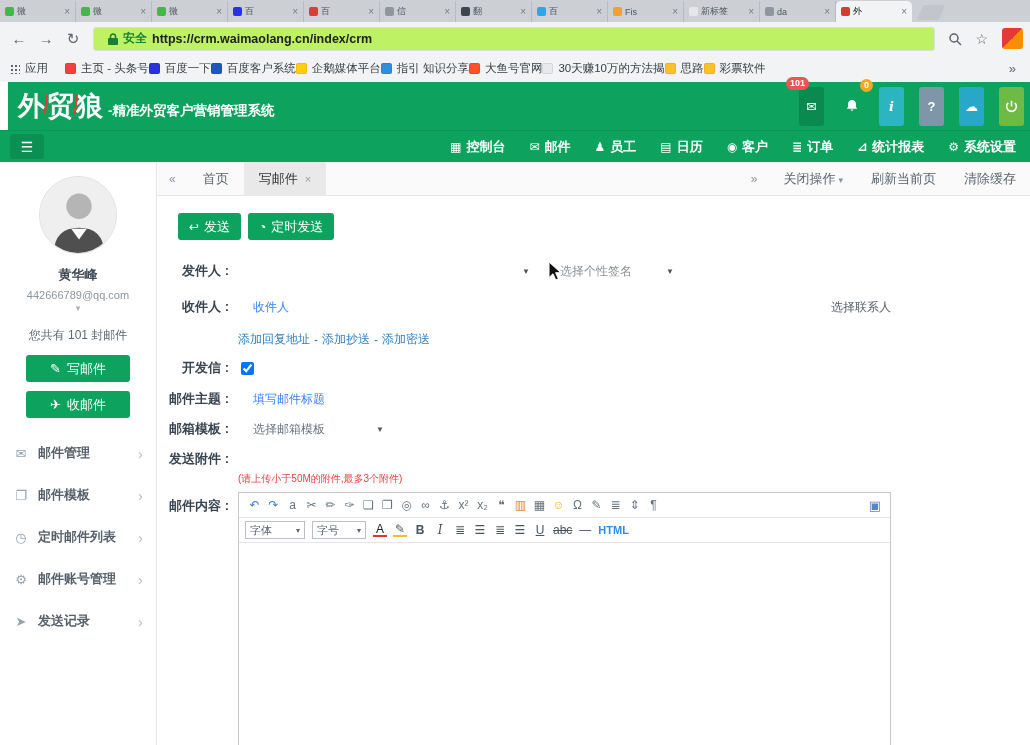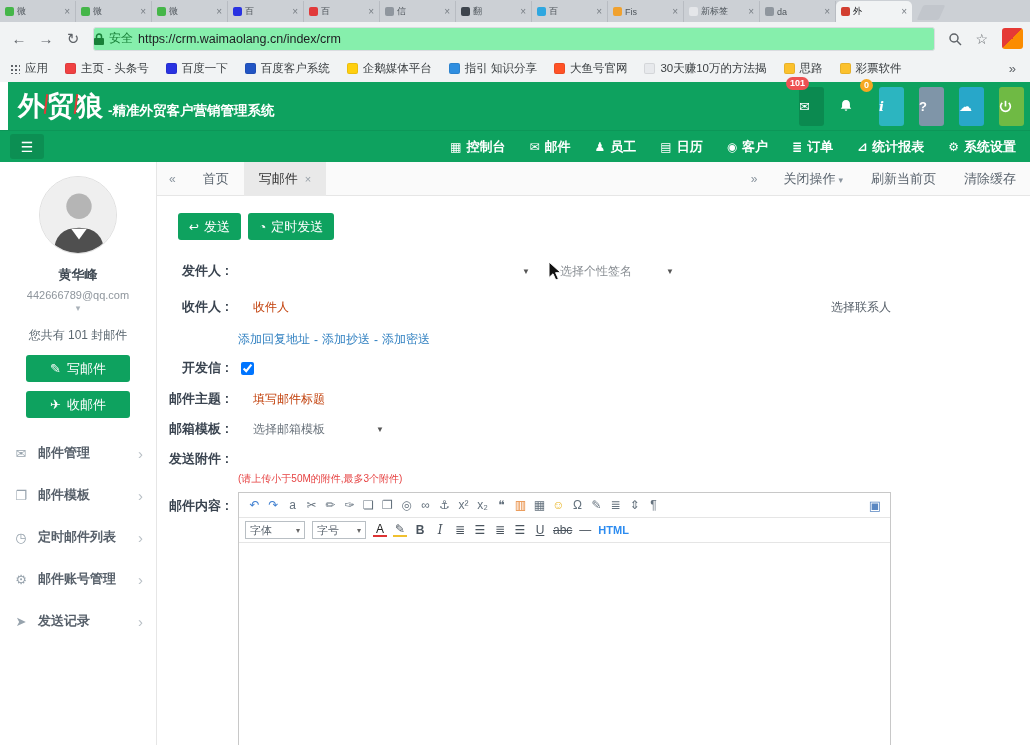--- a/index.html
+++ b/index.html
@@ -18,51 +18,51 @@
   .fav{ width:9px; height:9px; border-radius:2px; flex-shrink:0; }
   .bt-title{ flex:1; overflow:hidden; white-space:nowrap; }
   .bt-close{ color:#777d84; font-size:10px; flex-shrink:0; }
   .newtab{ width:22px; height:15px; background:#c2c6cc; transform:skewX(-24deg);
            margin:0 0 2px 8px; border-radius:2px; }
 
   
   .browtoolbar{ position:absolute; top:22px; left:0; width:1030px; height:33px; background:#f1f3f4;
                 display:flex; align-items:center; padding:0 7px; gap:3px; }
   .navbtn{ width:24px; text-align:center; color:#5f6368; font-size:15px; }
-  .omnibox{ flex:1; height:24px; background:#86efac; border:1px solid #dadce0; border-radius:3px;
-            display:flex; align-items:center; padding:0 0; gap:5px; margin:0 5px; }
+  .omnibox{ flex:1; height:24px; background:#bef264; border:1px solid #dadce0; border-radius:3px;
+            display:flex; align-items:center; padding:0 14px; gap:5px; margin:0 5px;font-weight:bold; }
   .secure{ color:#188038; font-size:12px; }
   .url{ color:#202124; font-size:12.5px; }
   .tbicon{ color:#5f6368; font-size:14px; padding:0 5px; display:flex; align-items:center; }
   .ext{ width:21px; height:21px; border-radius:3px; margin-left:6px;
         background:linear-gradient(135deg,#e53935 50%,#fb8c00 50%); }
 
   
   .bookmarks{ position:absolute; top:55px; left:0; width:1030px; height:27px; background:#f1f3f4;
               display:flex; align-items:center; padding:0 10px; gap:17px; font-size:11.5px; color:#3c4043; }
   .bm-apps{ display:flex; align-items:center; gap:5px; }
   .grid-icon{ width:10px; height:10px;
               background-image:radial-gradient(#5f6368 1.1px, transparent 1.2px);
               background-size:4px 4px; background-position:0 0; }
-  .bm-items{ display:flex; align-items:center; gap:17px; }
+  .bm-items{ display:flex; align-items:center; }
   .bm{ display:flex; align-items:center; gap:5px; white-space:nowrap; }
   .bm-ico{ width:11px; height:11px; border-radius:2px; border:1px solid rgba(0,0,0,.08); }
   .bm-over{ margin-left:auto; color:#5f6368; font-size:13px; padding-right:4px; }
 
   
   .appheader{ position:absolute; top:82px; left:8px; width:1030px; height:48px; background:var(--green);
               display:flex; align-items:center; padding:0 10px; }
   .logo{ display:flex; align-items:baseline; position:relative; }
   .logo-main{ font-size:27px; font-weight:bold; color:#fff; letter-spacing:2px; }
   .logo-accent{ position:absolute; width:2px; height:20px; background:#e53935; top:6px; transform:rotate(7deg); }
   .logo-accent.a1{ left:27px; } .logo-accent.a2{ left:57px; }
   .logo-sub{ font-size:13.5px; font-weight:bold; color:#fff; margin-left:3px; }
   .hdr-actions{ margin-left:auto; display:flex; align-items:center; gap:15px; padding-right:4px; }
   .hbtn{ position:relative; width:25px; height:39px; border-radius:3px; display:flex;
-         align-items:center; justify-content:flex-start; color:#fff; font-size:13px; }
+         align-items:center; justify-content:center; color:#fff; font-size:13px; }
   .hbtn.mail{ background:#0b8a50; }
   .hbtn.bell{ background:transparent; }
   .hbtn.info{ background:#2cb5c0; font-style:italic; font-family:"DejaVu Serif",serif; font-weight:bold; }
   .hbtn.help{ background:#7f95a8; font-weight:bold; }
   .hbtn.cloud{ background:#28a7c9; }
   .hbtn.power{ background:#6fba44; }
   .badge{ position:absolute; font-size:9px; color:#fff; border-radius:8px; padding:0 4px;
           line-height:13px; font-weight:bold; }
   .badge.red{ background:#ee5253; top:-10px; left:-13px; }
   .badge.orange{ background:#f6a821; top:-8px; right:-9px; }
@@ -115,21 +115,21 @@
   .frow{ display:flex; align-items:center; margin-left:8px; }
   .flabel{ width:64px; text-align:right; font-size:13px; font-weight:bold; color:#3a4450; flex-shrink:0; }
   .fctrl{ margin-left:9px; width:653px; display:flex; align-items:center; position:relative; }
   .frow.from{ margin-top:22px; }
   .sel{ display:flex; align-items:center; }
   .sel-from{ width:292px; justify-content:flex-end; }
   .sel-sig{ width:130px; margin-left:14px; justify-content:space-between; padding-left:16px; }
   .seltext{ color:#8a8f94; font-size:12px; white-space:nowrap; }
   .selcaret{ font-size:8px; color:#555; }
   .frow.to{ margin-top:18px; }
-  .ph{ color:#c2410c; font-size:12px; padding-left:15px; }
+  .ph{ color:#3b82f6; font-size:12px; padding-left:15px; }
   .contacts{ margin-left:auto; color:#57606a; font-size:12px; }
   .frow.links{ margin-top:15px; }
   .alink{ color:#2e7fc0; font-size:12px; }
   .lsep{ color:#2e7fc0; font-size:12px; margin:0 4px; }
   .frow.subject{ margin-top:13px; }
   .frow.dev{ margin-top:11px; }
   .frow.dev input{ margin-left:3px; width:13px; height:13px; }
   .frow.template{ margin-top:12px; }
   .sel-tmpl{ width:146px; justify-content:space-between; }
   .sel-tmpl .seltext{ padding-left:15px; color:#6a737c; }

